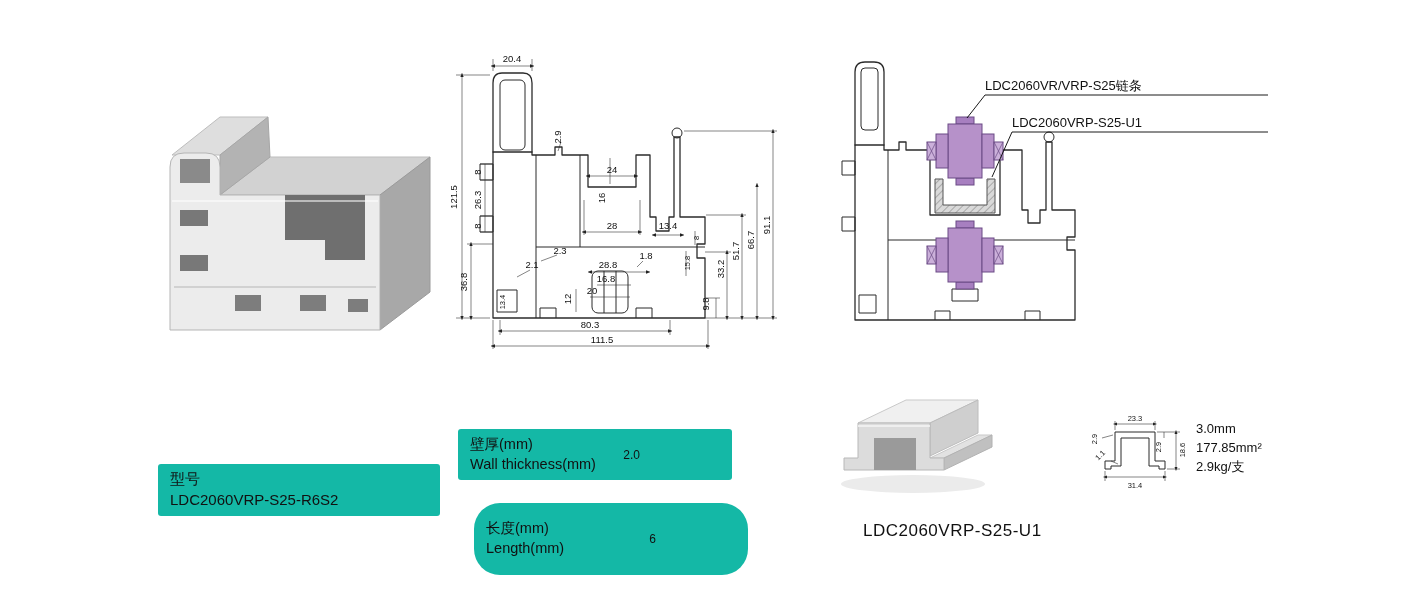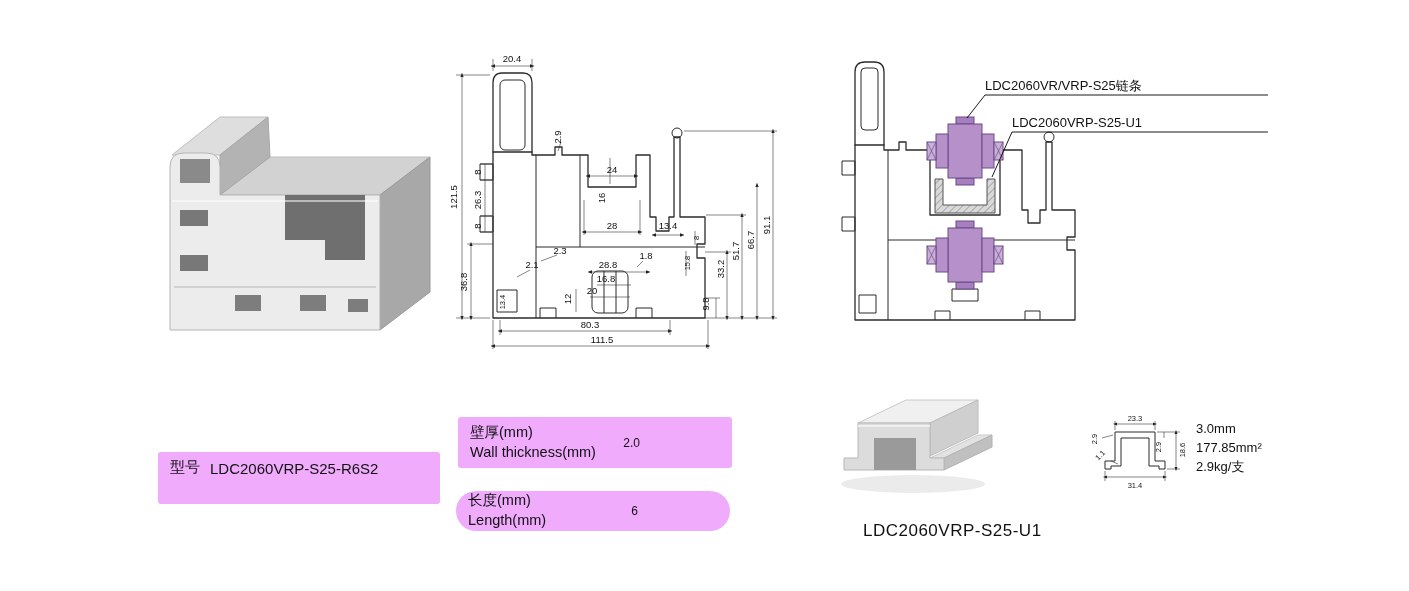--- a/index.html
+++ b/index.html
@@ -9,28 +9,28 @@
   }
   .abs{position:absolute;}
   svg text{font-family:"Liberation Sans",sans-serif;fill:#111;}
   .dm{font-size:9.5px;}
   .dm-s{font-size:7.5px;}
   .lbl{font-size:13px;}
   .ol{fill:none;stroke:#2b2b2b;stroke-width:1.3;stroke-linejoin:round;stroke-linecap:round;}
   .ol2{fill:none;stroke:#2b2b2b;stroke-width:1;stroke-linejoin:round;}
   .dim{stroke:#333;stroke-width:0.6;fill:none;}
   .ldr{stroke:#000;stroke-width:0.9;fill:none;}
-  .infobox{position:absolute;background:#f0abfc;border-radius:3px;box-sizing:border-box;}
+  .infobox{position:absolute;background:#14b8a6;border-radius:3px;box-sizing:border-box;margin-top:12px;}
   .type-box{left:158px;top:452px;width:282px;height:52px;padding:6px 12px;font-size:15px;}
-  .type-box .row1{display:flex;align-items:flex-end;gap:10px;}
+  .type-box .row1{display:flex;align-items:flex-start;gap:2px;flex-direction:column;}
   .spec-box{display:flex;align-items:center;padding:5px 12px;font-size:14.5px;}
   .spec-box .labels{line-height:1.35;}
   .spec-box .val{margin-left:auto;margin-right:80px;font-size:12px;}
   .wall-box{left:458px;top:417px;width:274px;height:51px;}
-  .len-box{left:456px;top:491px;width:274px;height:40px;border-radius:26px;}
+  .len-box{left:474px;top:491px;width:274px;height:72px;border-radius:26px;}
   .caption{position:absolute;left:863px;top:521px;font-size:17px;font-weight:500;letter-spacing:0.5px;}
   .specs{position:absolute;left:1196px;top:420px;font-size:13px;font-weight:400;line-height:1.45;}
 </style>
 </head>
 <body>
 
 <svg class="abs" style="left:150px;top:55px;" width="300" height="285" viewBox="0 0 300 285">
   <g>
 
     <polygon points="22,100 70,62 118,62 70,100" fill="#dedede" stroke="#bdbdbd" stroke-width="1"></polygon>

